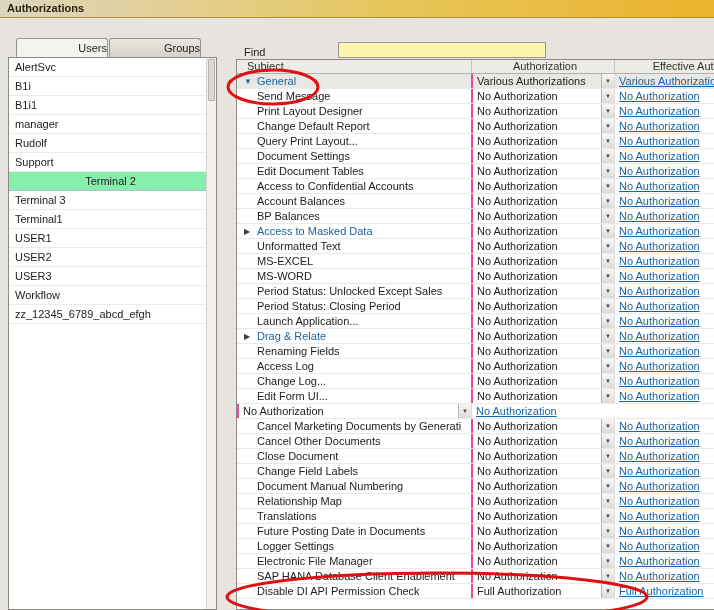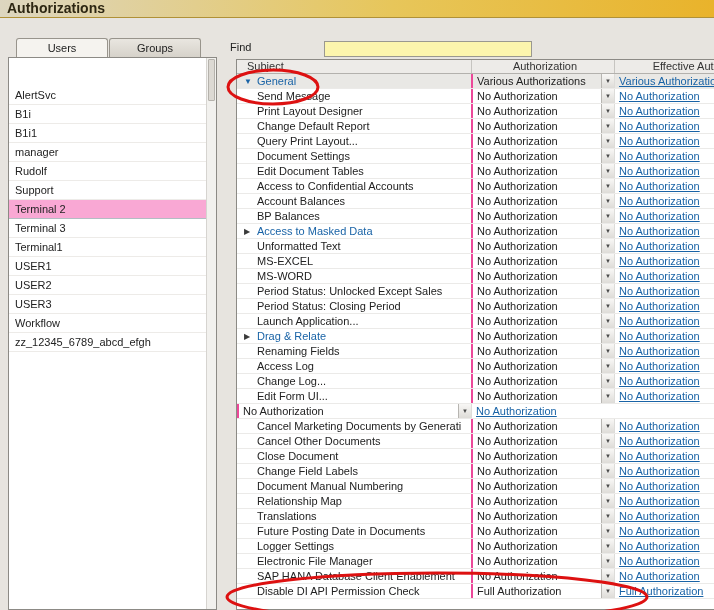--- a/index.html
+++ b/index.html
@@ -6,53 +6,53 @@
   html,body { width:714px; height:610px; overflow:hidden; }
   body {
     font-family:"Liberation Sans", sans-serif;
     font-size:11px; color:#222;
     background:#e7e4df; position:relative;
   }
 
   
   .titlebar {
     height:18px; line-height:17px; padding-left:7px;
-    font-weight:bold; color:#2d2612; font-size:14px;
+    font-weight:bold; color:#2d2612; font-size:11px;
     background:linear-gradient(90deg,#ddd6c0 0%,#e7c65a 55%,#e9b32b 100%);
     border-bottom:1px solid #b09137;
   }
 
   
   .left-panel { position:absolute; left:8px; top:38px; width:209px; bottom:0; }
   .tabs { height:19px; display:flex; padding-left:8px; }
   .tab {
-    width:92px; height:19px; line-height:18px; text-align:center;
+    width:92px; height:19px; line-height:18px; text-align:right;
     background:linear-gradient(#e9e6e0,#d6d2ca);
     border:1px solid #98948c; border-bottom:none;
     border-radius:3px 3px 0 0; margin-right:1px; cursor:default;
   }
   .tab.active { background:#f5f3ef; z-index:2; position:relative; }
   .user-list {
     position:absolute; top:19px; left:0; right:0; bottom:0;
     background:#fff; border:1px solid #8c8a85;
   }
-  .user-rows { position:absolute; top:0; left:0; right:10px; bottom:0; overflow:hidden;margin-top:28px; }
+  .user-rows { position:absolute; top:0; left:0; right:10px; bottom:0; overflow:hidden; }
   .user-row { height:19px; line-height:18px; padding-left:6px; border-bottom:1px solid #edebe8; }
-  .user-row.selected { background:#f9a8d4; border-bottom-color:#b3bdc3; }
+  .user-row.selected { background:#86efac; border-bottom-color:#b3bdc3;text-align:center; }
   .list-scrollbar {
     position:absolute; top:0; right:0; width:10px; bottom:0;
     background:#f2f1ee; border-left:1px solid #d6d4d0;
   }
   .scroll-thumb {
     position:absolute; top:1px; left:1px; right:1px; height:42px;
     background:#dcd9d3; border:1px solid #b5b2ac; border-radius:1px;
   }
 
   
-  .find-row { position:absolute; left:230px; top:41px; height:17px; display:flex; align-items:flex-start; }
+  .find-row { position:absolute; left:244px; top:41px; height:17px; display:flex; align-items:flex-end; }
   .find-label { width:94px; }
   .find-input {
     width:208px; height:16px; background:#fcf5ad;
     border:1px solid #9a9890; font:inherit; padding:0 3px; outline:none;
   }
 
   
   .auth-table {
     position:absolute; left:236px; top:59px; width:560px; bottom:0;
     background:#fff; border:1px solid #8c8a85;

